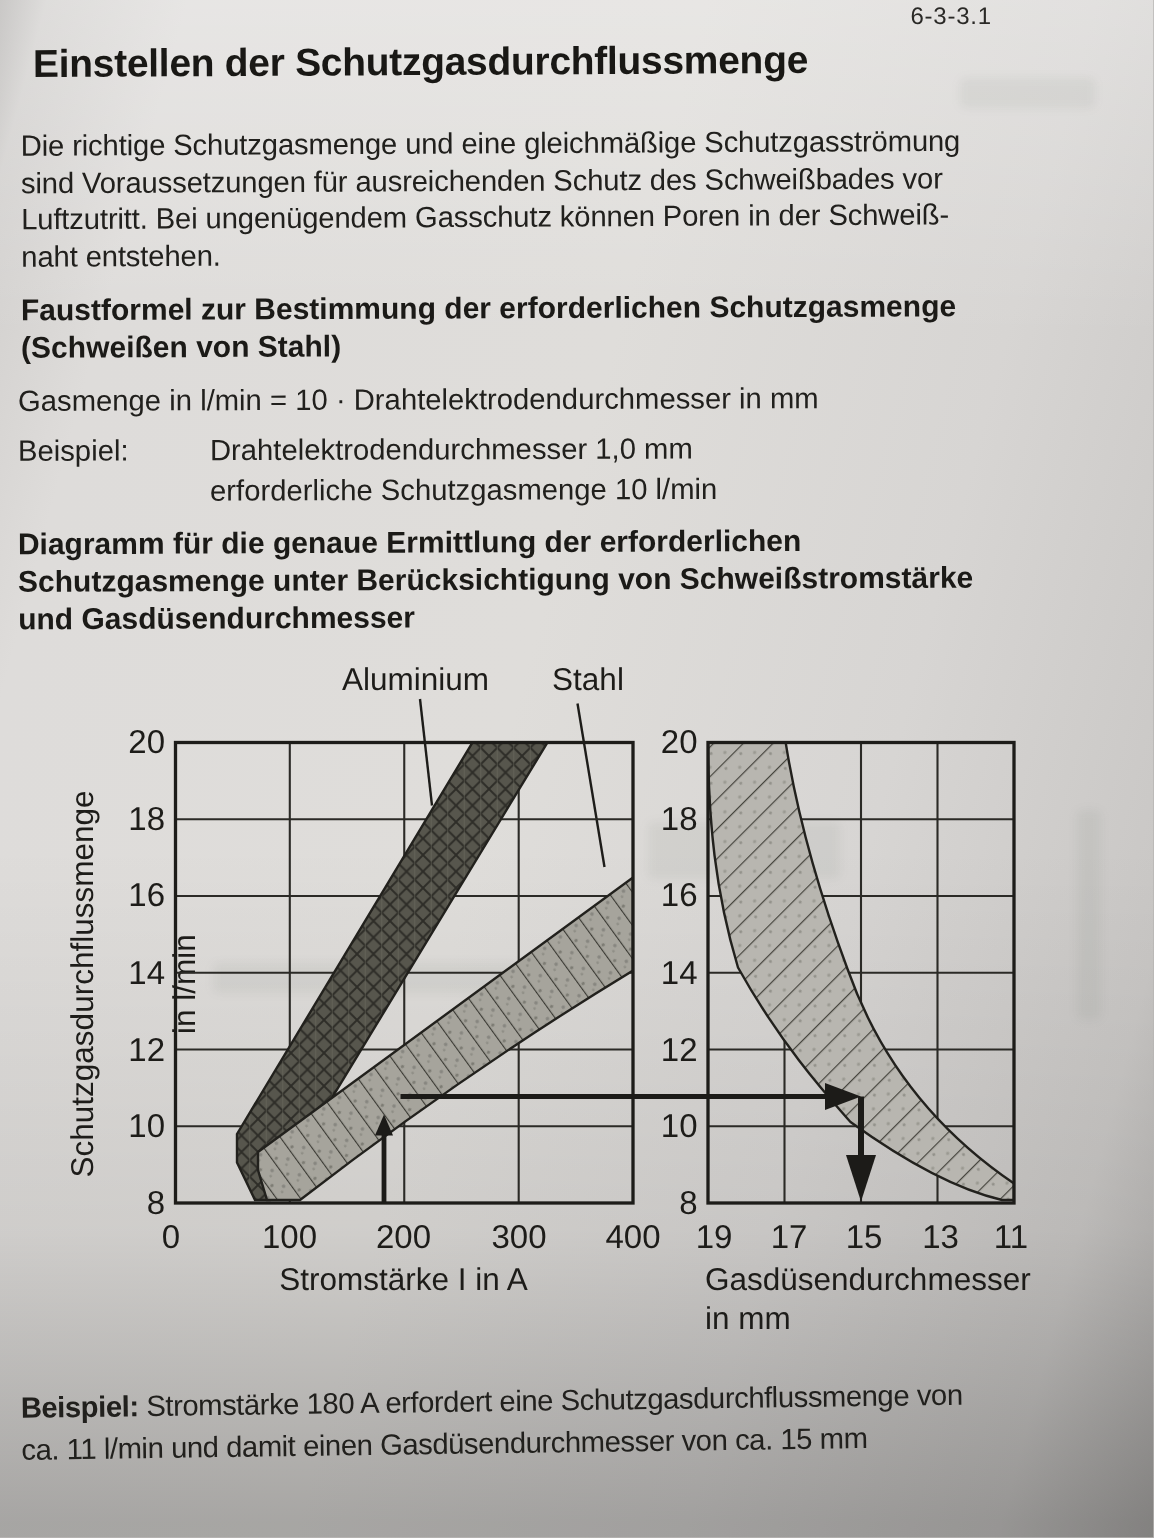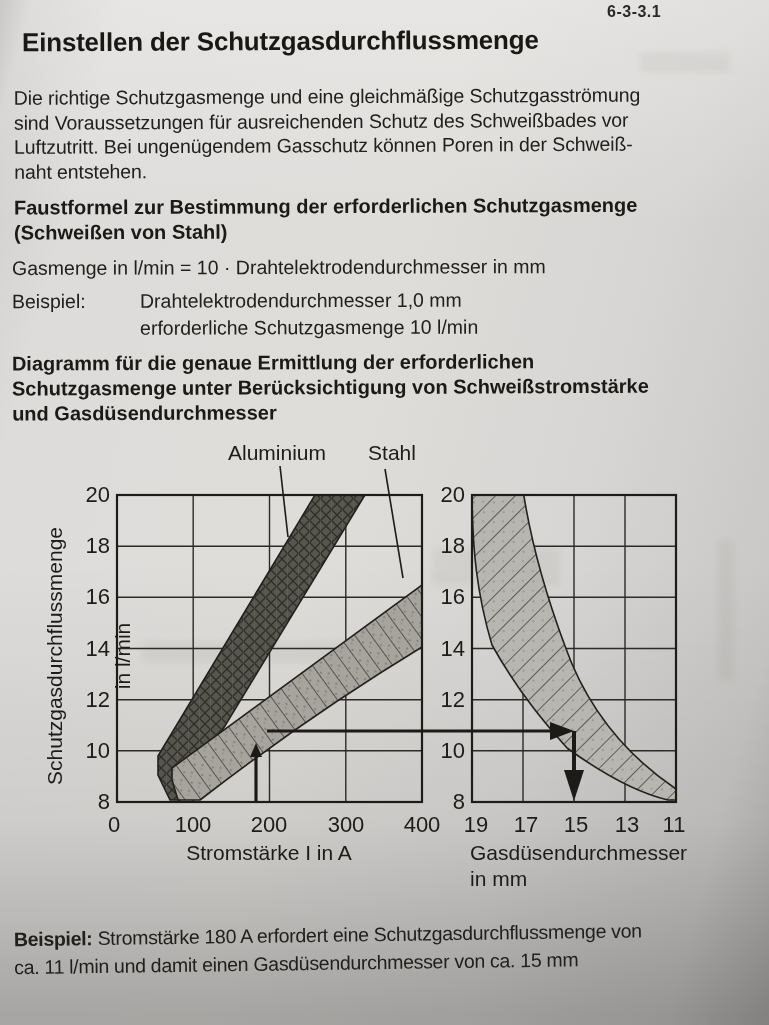--- a/index.html
+++ b/index.html
@@ -10,21 +10,21 @@
     overflow:hidden;
   }
   .page{
     position:relative;width:769px;height:1025px;overflow:hidden;
     background:
       linear-gradient(180deg, rgba(255,255,255,.28) 0%, rgba(255,255,255,0) 22%, rgba(0,0,0,0) 55%, rgba(0,0,0,.07) 80%, rgba(0,0,0,.25) 99%),
       linear-gradient(105deg, #b5b3b1 0%, #d2d0ce 3%, #dedcda 12%, #dfddda 45%, #d7d5d3 70%, #c9c7c5 90%, #aeacaa 100%);
     color:#21201d;
   }
   .abs{position:absolute;}
-  .pagenum{font-size:16px;font-weight:bold;letter-spacing:.5px;color:#2a2926;}
+  .pagenum{font-size:16px;font-weight:normal;letter-spacing:.5px;color:#2a2926;}
   h1.title{margin:0;font-size:26px;font-weight:bold;color:#191815;letter-spacing:-0.2px;transform:rotate(-0.3deg);}
   .body-text{font-size:19.5px;line-height:24.5px;letter-spacing:-0.1px;transform:rotate(-0.3deg);}
   .bold-head{font-size:20px;line-height:25px;font-weight:bold;color:#1b1a17;transform:rotate(-0.25deg);}
   .formula{font-size:19.5px;transform:rotate(-0.2deg);}
   .example-row{font-size:19.5px;line-height:27px;transform:rotate(-0.2deg);}
   .example-row .lbl{position:absolute;left:0;top:0;}
   .example-row .col{margin-left:128px;}
   .bottom-example{font-size:19.5px;line-height:28px;letter-spacing:-0.3px;transform:rotate(-0.8deg);}
   .bottom-example .lbl{font-weight:bold;}
   .ghost{position:absolute;background:rgba(92,102,92,.07);filter:blur(3px);border-radius:4px;pointer-events:none;}

